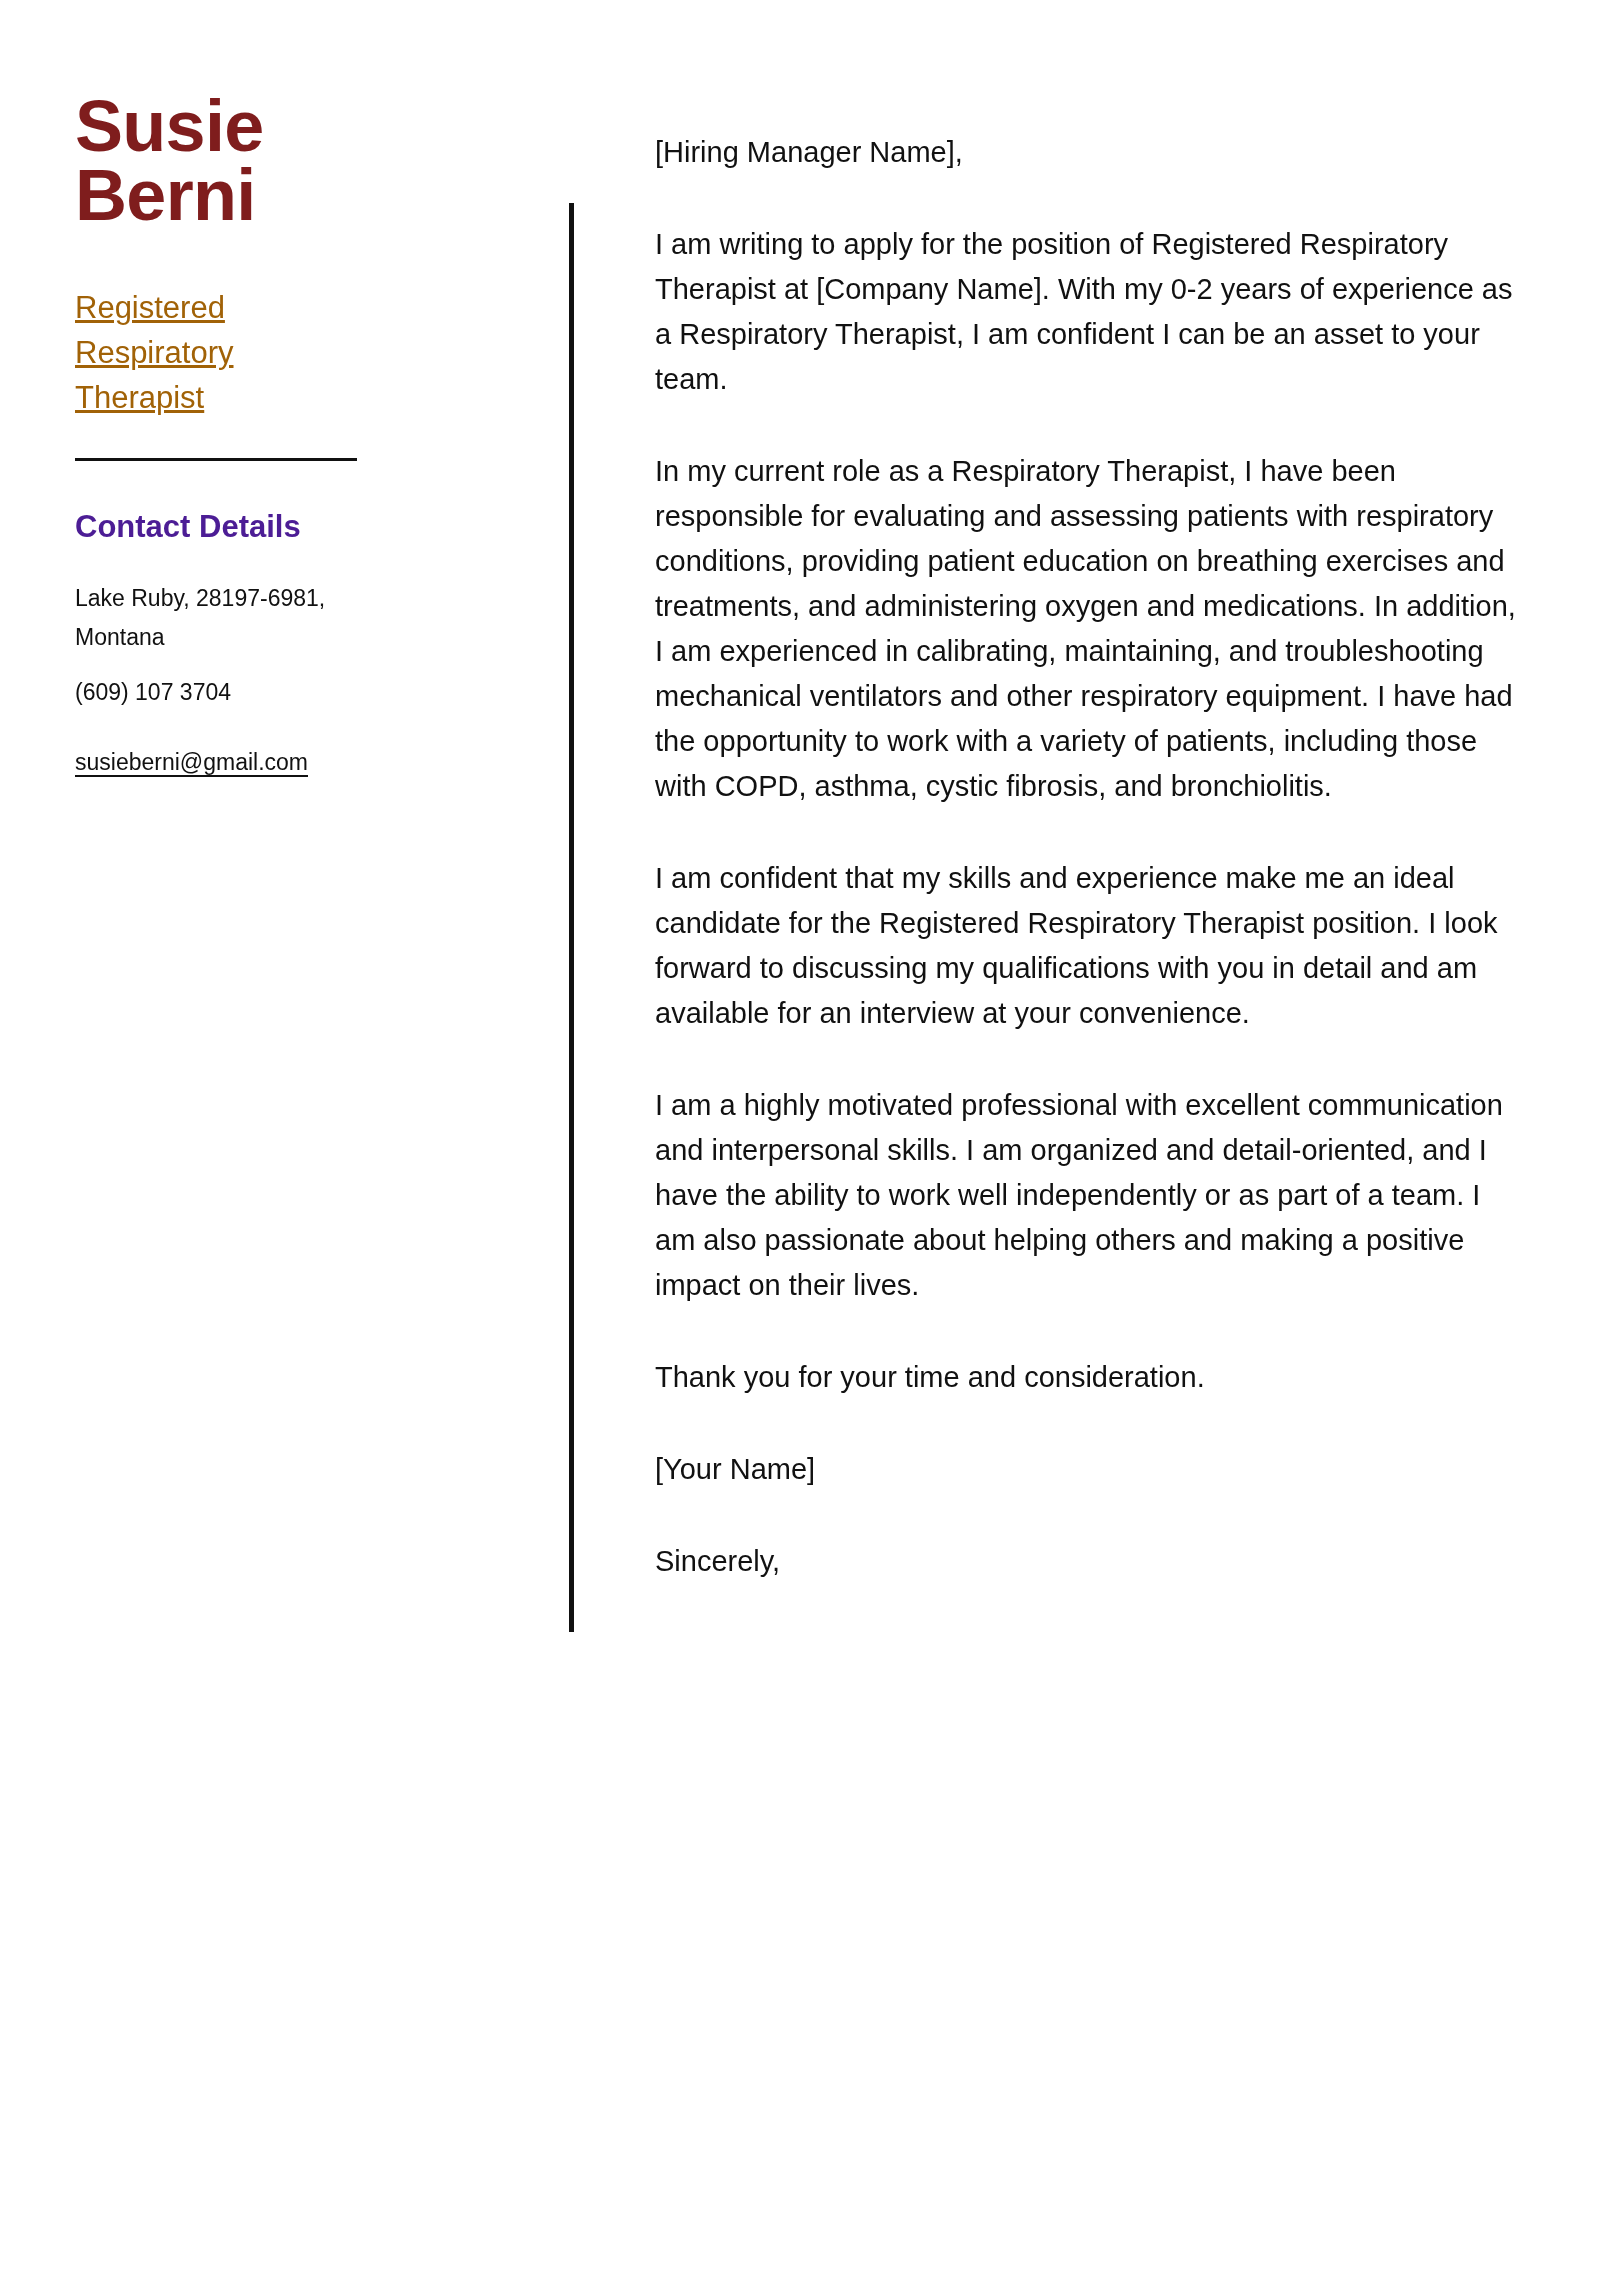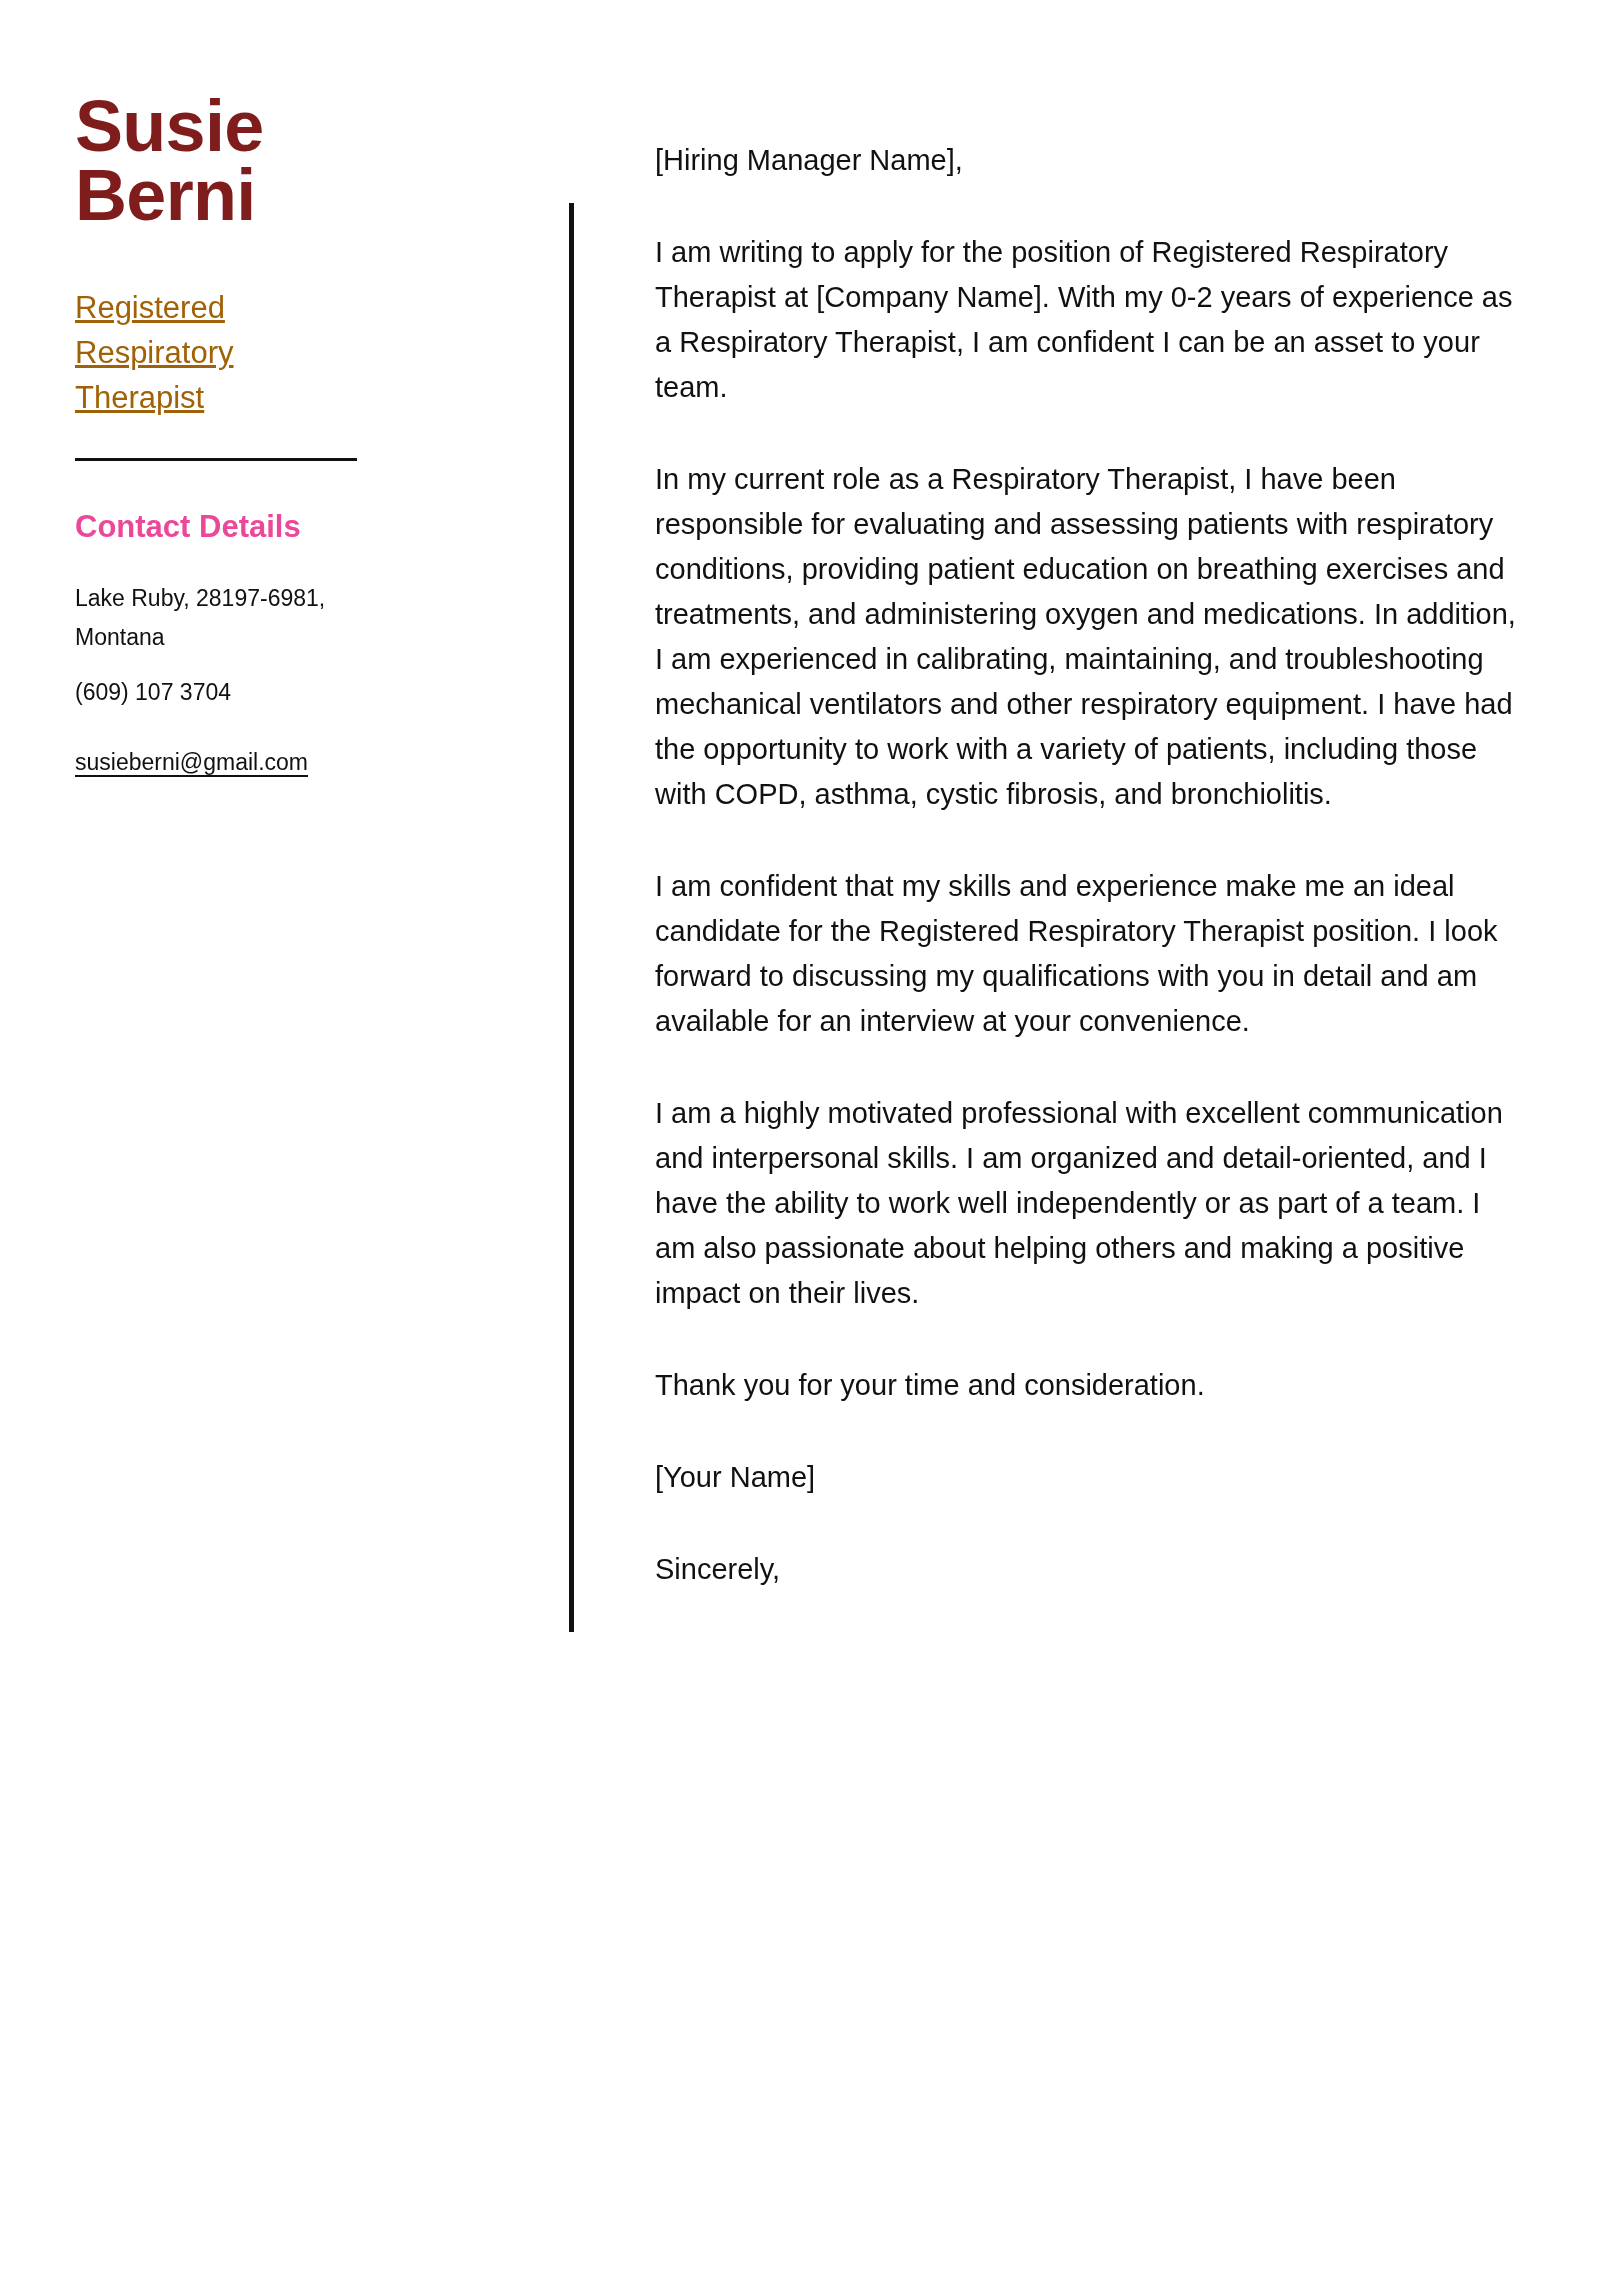--- a/index.html
+++ b/index.html
@@ -46,21 +46,21 @@
     margin-top: 37px;
     width: 282px;
     height: 2.6px;
     background: #111111;
     border: none;
   }
   .contact-heading {
     margin-top: 48px;
     font-size: 31px;
     font-weight: 700;
-    color: #ec4899;
+    color: #4c1d95;
   }
   .contact-item {
     font-size: 23px;
     line-height: 1.72;
     font-weight: 400;
     color: #111111;
   }
   .contact-address { margin-top: 34px; max-width: 282px; }
   .contact-phone   { margin-top: 15.7px; }
   .contact-email   { margin-top: 30px; }
@@ -86,21 +86,21 @@
   .letter {
     position: absolute;
     left: 655px;
     top: 126px;
     width: 864px;
     font-size: 29px;
     line-height: 45px;
     font-weight: 400;
     color: #111111;
   }
-  .letter p { margin: 12px 0 47px 0; }
+  .letter p { margin: 4px 0 47px 0; }
   .letter p:last-child { margin-bottom: 0; }
 </style>
 </head>
 <body>
 
 <div class="page">
 
   <aside class="sidebar">
     <h1 class="name">
       <span class="first">Susie</span>

